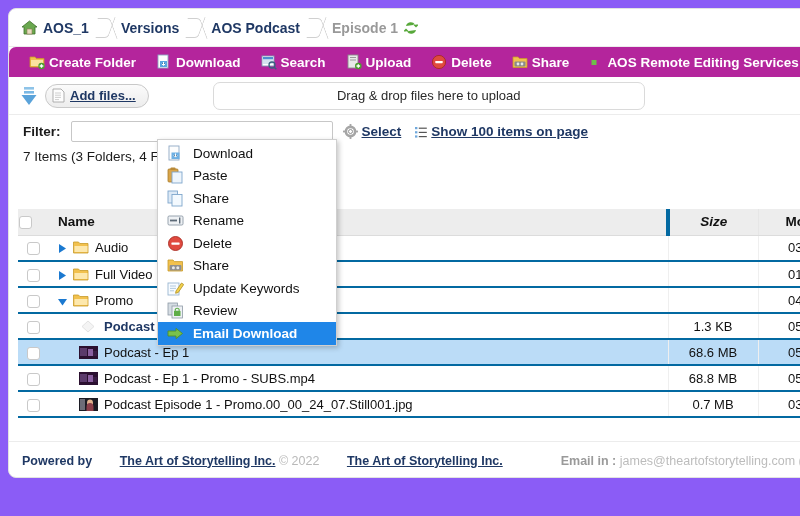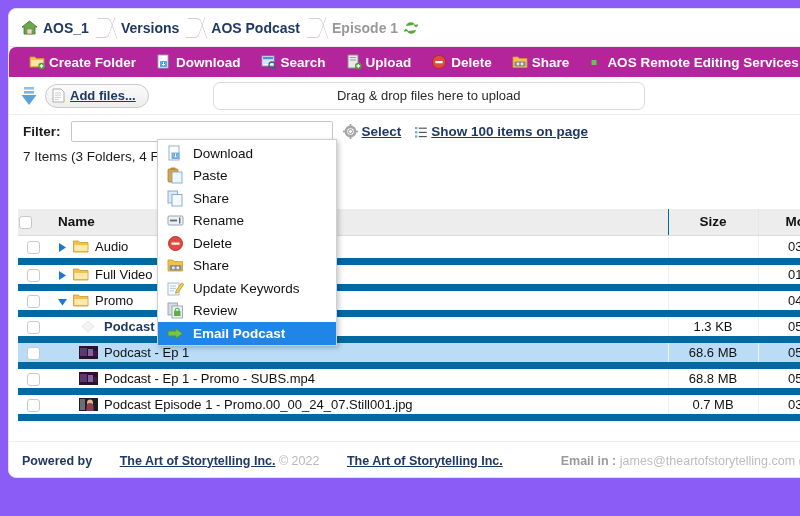--- a/index.html
+++ b/index.html
@@ -207,27 +207,27 @@
     background: #ededed;
     height: 26px;
     font-size: 13.5px;
     font-weight: bold;
     color: #111;
     border-bottom: 1px solid #dcdcdc;
     text-align: left;
   }
   table.filelist th.c-check { width: 30px; }
   table.filelist th.c-name  { text-align: left; padding-left: 10px; }
-  table.filelist th.c-size  { width: 90px; text-align: center; border-left: 1px solid #0369a1;}
+  table.filelist th.c-size  { width: 90px; text-align: center; border-left: 4px solid #0369a1; font-style: italic;}
   table.filelist th.c-mod   { width: 110px; text-align: center; border-left: 1px solid #e6e6e6;}
   table.filelist td {
     height: 26px;
     font-size: 13px;
     color: #111;
-    border-bottom: 7px solid #0369a1;
+    border-bottom: 2px solid #0369a1;
     vertical-align: middle;
   }
   table.filelist td.c-check { text-align: center; }
   table.filelist td.c-size { text-align: center; border-left: 1px solid #efefef;}
   table.filelist td.c-mod  { text-align: center; border-left: 1px solid #efefef;}
   tr.selected td { background: #bbdcf7; }
   tr.selected td.c-check { background: #bbdcf7; }
 
   .cb {
     display: inline-block;
@@ -690,16 +690,16 @@
         </svg>
       </span>
       <span>Review</span>
     </div>
     <div class="ctxitem active">
       <span class="ci">
         <svg width="17" height="17" viewBox="0 0 17 17">
           <path d="M1,6 l8,0 l0,-2.6 l6.5,5.1 l-6.5,5.1 l0,-2.6 l-8,0 z" fill="#79c24b" stroke="#4f8f2a" stroke-width="0.9"></path>
         </svg>
       </span>
-      <span>Email Podcast</span>
+      <span>Email Download</span>
     </div>
   </div>
 </div>
 
 </body></html>

